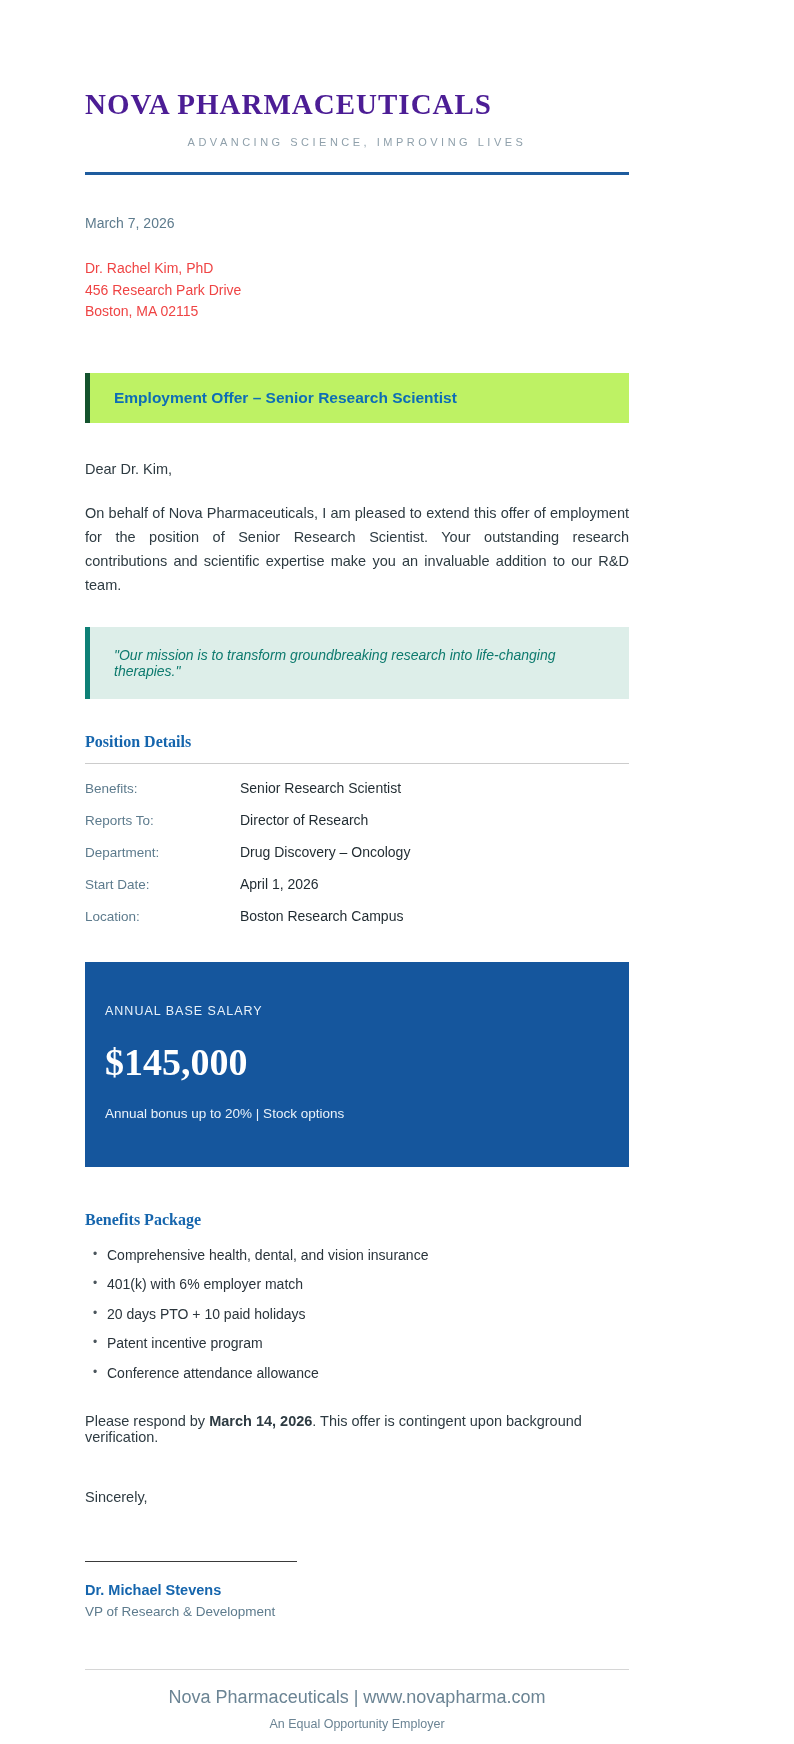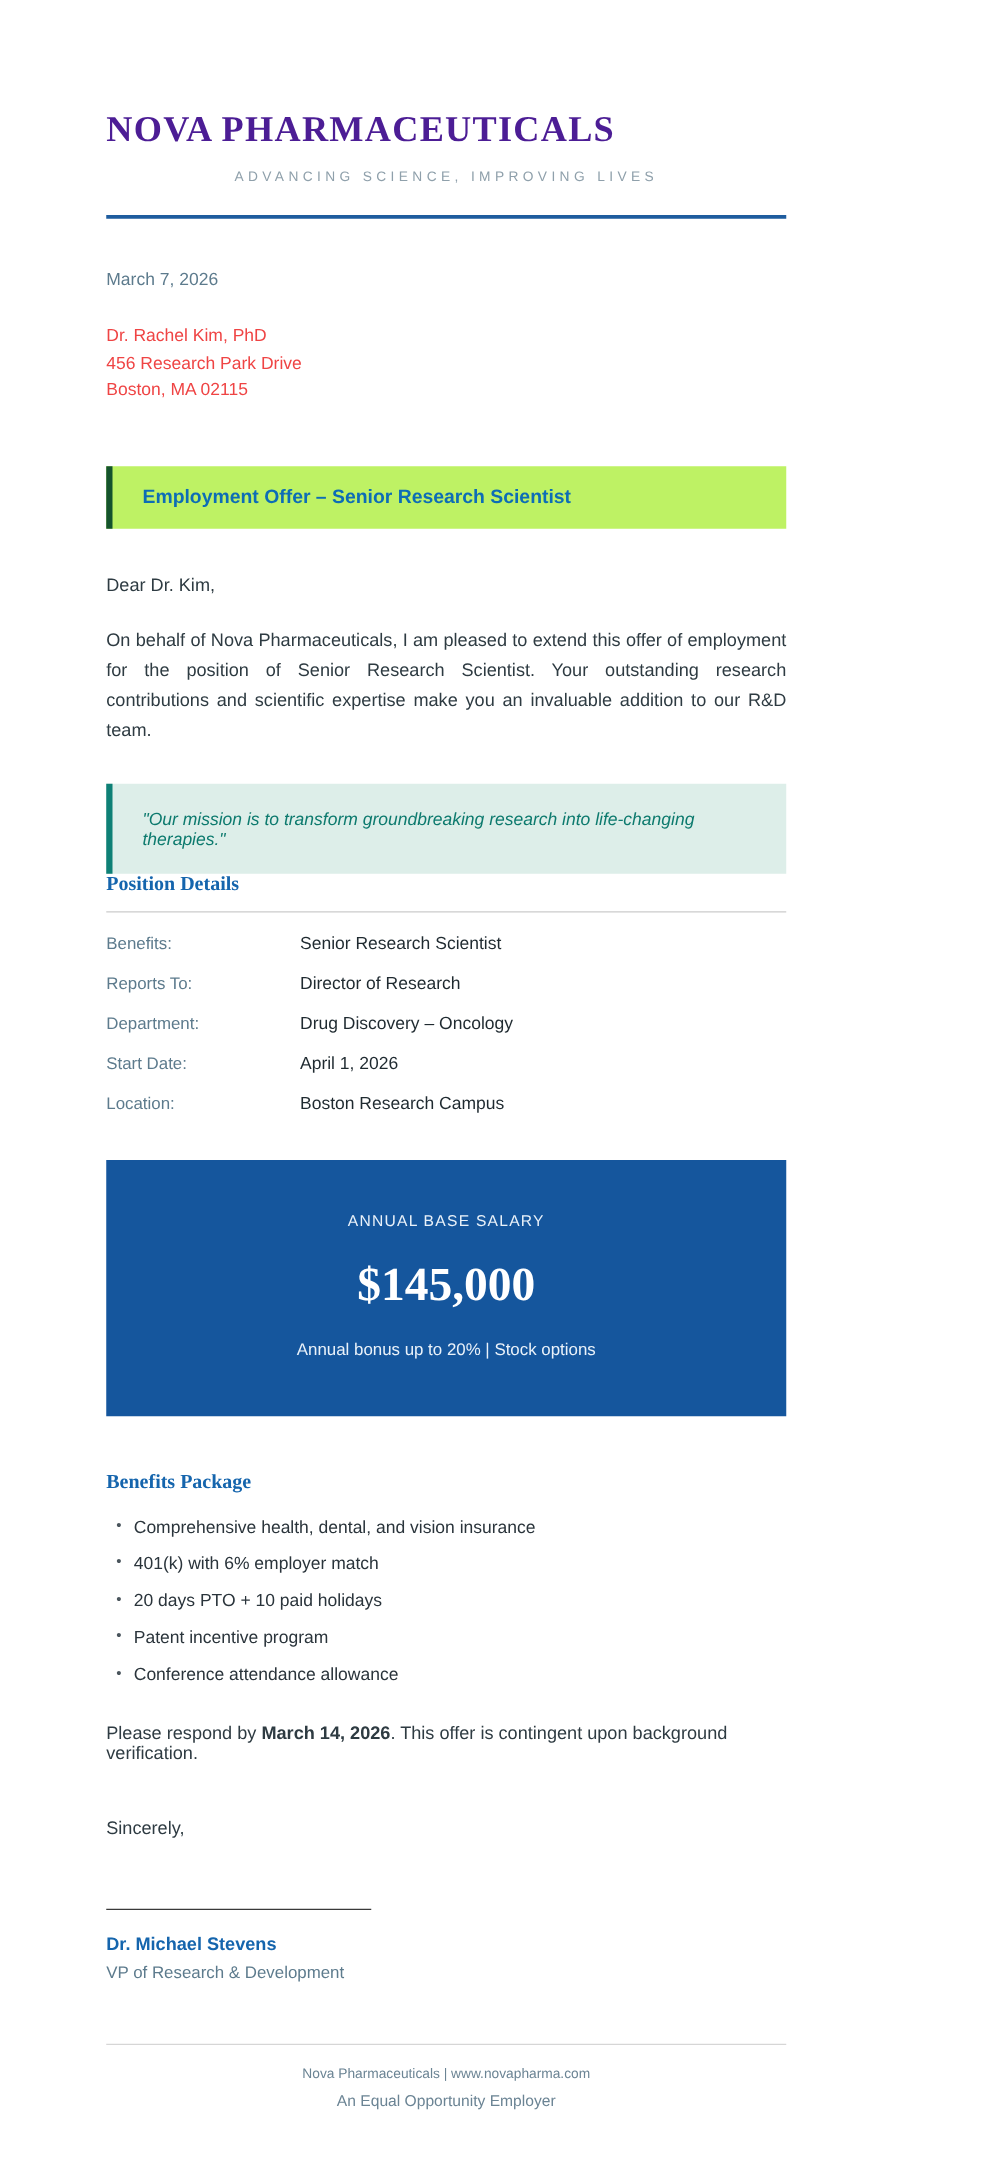--- a/index.html
+++ b/index.html
@@ -76,35 +76,34 @@
     color: #0d7a6e;
   }
 
   
   .section-heading {
     font-family: "Liberation Serif", serif;
     font-weight: bold;
     font-size: 16px;
     color: #1565ad;
   }
-  .h-position { }
+  .h-position { margin-top: 34px; }
   .heading-divider { margin-top: 12px; border-bottom: 1px solid #cccccc; }
 
   
   .details { margin-top: 8px; }
   .detail-row { display: flex; padding: 8px 0; align-items: baseline; }
   .detail-label { width: 155px; flex: 0 0 155px; font-size: 13.5px; color: #5d7b8d; }
   .detail-value { font-size: 14px; color: #1f2a30; }
 
   
   .salary-box {
     margin-top: 30px;
     background: #15569d;
     color: #ffffff;
-    text-align: center;
     padding: 42px 20px 46px 20px;
   }
   .salary-label { font-size: 12.5px; letter-spacing: 1px; color: #eaf2fa; }
   .salary-amount {
     margin-top: 22px;
     font-family: "Liberation Serif", serif;
     font-weight: bold;
     font-size: 38px;
   }
   .salary-extras { margin-top: 22px; font-size: 13.5px; color: #eaf2fa; }
@@ -135,21 +134,21 @@
     margin-top: 56px;
     width: 212px;
     border-bottom: 1.5px solid #3a3a3a;
   }
   .signer-name { margin-top: 20px; font-size: 14.5px; font-weight: bold; color: #1565ad; }
   .signer-title { margin-top: 6px; font-size: 13.5px; color: #5d7b8d; }
 
   
   .footer-divider { margin-top: 50px; border-top: 1px solid #d6d6d6; }
   .footer { text-align: center; }
-  .footer-line1 { margin-top: 17px; font-size: 11px; color: #6b8494; }
+  .footer-line1 { margin-top: 17px; font-size: 18px; color: #6b8494; }
   .footer-line2 { margin-top: 9px; font-size: 12.5px; color: #6b8494; }
 </style>
 </head>
 <body>
 
 <div class="page">
 
   <div class="company-name">NOVA PHARMACEUTICALS</div>
   <div class="tagline">ADVANCING SCIENCE, IMPROVING LIVES</div>
   <div class="header-rule"></div>

